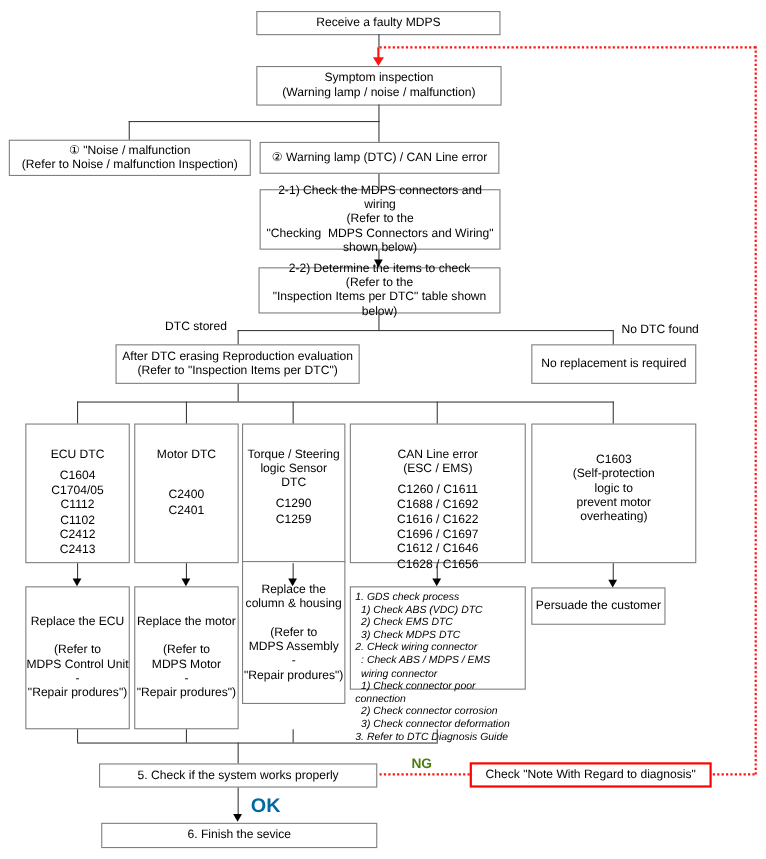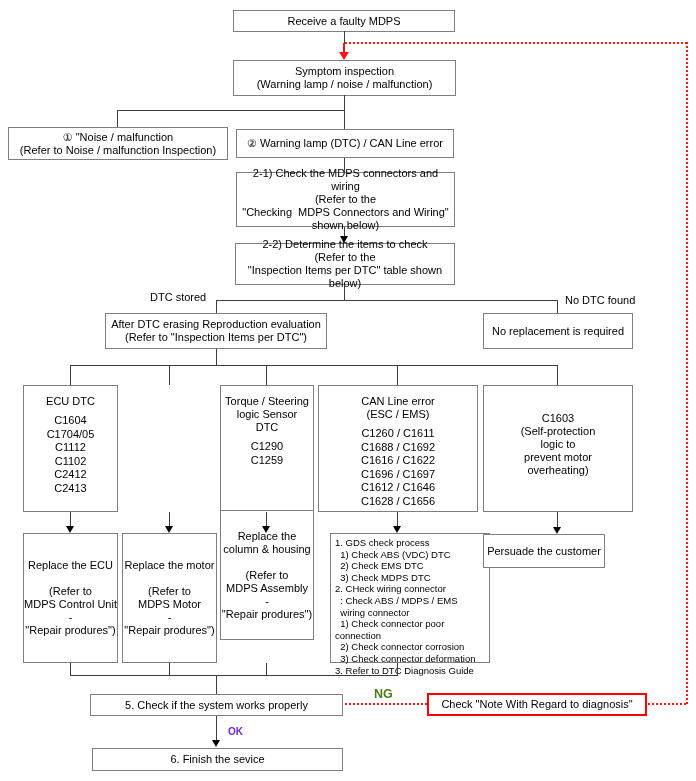--- a/index.html
+++ b/index.html
@@ -7,21 +7,21 @@
     position:relative;width:696px;height:781px;background:#ffffff;
     font-family:"Liberation Sans", sans-serif;color:#000;overflow:hidden;
   }
   .box{
     position:absolute;box-sizing:border-box;border:1px solid #7f7f7f;background:#fff;
     display:flex;flex-direction:column;align-items:center;justify-content:center;
     text-align:center;font-size:11px;line-height:13px;white-space:pre-wrap;
   }
   .box .title{white-space:pre-wrap;}
   .box .codes{white-space:pre-wrap;line-height:13.5px;}
-  .dtc-box{justify-content:flex-start;padding-top:9px;}
+  .dtc-box{justify-content:flex-start;padding-top:21px;}
   .dtc-box .codes{margin-top:6px;}
   .dtc-box.col2 .codes{margin-top:24px;}
   .dtc-box.col5{padding-top:26px;}
   .action-box{line-height:13px;}
   .gds-box{
     align-items:flex-start;justify-content:flex-start;text-align:left;
     font-size:9.5px;line-height:11.6px;padding:3px 1px 0 4px;
   }
   .red-box{border:2px solid #ff0000;}
   .hline{position:absolute;height:1px;background:#3c3c3c;}
@@ -30,21 +30,21 @@
   .dot-h{position:absolute;height:0;border-top:2px dotted #ff1414;}
   .dot-v{position:absolute;width:0;border-left:2px dotted #ff1414;}
   .arrow-down{
     position:absolute;width:0;height:0;
     border-left:4px solid transparent;border-right:4px solid transparent;
     border-top:7px solid #000;
   }
   .arrow-down.red{border-top-color:#ff1414;border-left-width:5px;border-right-width:5px;border-top-width:8px;}
   .lbl{position:absolute;font-size:11px;line-height:12px;white-space:nowrap;}
   .lbl.ng{color:#4d7c0f;font-weight:bold;font-size:12.5px;}
-  .lbl.ok{color:#6d28d9;font-weight:bold;font-size:10px;}
+  .lbl.ok{color:#0369a1;font-weight:bold;font-size:18px;}
 </style>
 </head>
 <body>
 
 <div id="canvas">
 
   <div class="box" style="left:233px;top:60px;width:223px;height:36px;">Symptom inspection
 (Warning lamp / noise / malfunction)</div>
 
   <div class="box" style="left:233px;top:10px;width:222px;height:22px;">Receive a faulty MDPS</div>
@@ -71,20 +71,25 @@
   <div class="box dtc-box col1" style="left:23px;top:385px;width:95px;height:127px;">
     <span class="title">ECU DTC</span>
     <span class="codes">C1604
 C1704/05
 C1112
 C1102
 C2412
 C2413</span>
   </div>
 
+  <div class="box dtc-box col2" style="left:122px;top:385px;width:95px;height:127px;">
+    <span class="title">Motor DTC</span>
+    <span class="codes">C2400
+C2401</span>
+  </div>
 
   <div class="box dtc-box col3" style="left:220px;top:385px;width:94px;height:127px;">
     <span class="title">Torque / Steering
 logic Sensor
 DTC</span>
     <span class="codes">C1290
 C1259</span>
   </div>
 
   <div class="box dtc-box col4" style="left:318px;top:385px;width:160px;height:127px;">
@@ -121,21 +126,21 @@
 "Repair produres")</div>
 
   <div class="box action-box" style="left:220px;top:510px;width:94px;height:130px;">Replace the
 column &amp; housing
 
 (Refer to
 MDPS Assembly
 -
 "Repair produres")</div>
 
-  <div class="box gds-box" style="left:330px;top:533px;width:160px;height:130px;">1. GDS check process
+  <div class="box gds-box" style="left:318px;top:533px;width:160px;height:94px;font-style:italic;">1. GDS check process
   1) Check ABS (VDC) DTC
   2) Check EMS DTC
   3) Check MDPS DTC
 2. CHeck wiring connector
   : Check ABS / MDPS / EMS
   wiring connector
   1) Check connector poor connection
   2) Check connector corrosion
   3) Check connector deformation
 3. Refer to DTC Diagnosis Guide</div>

